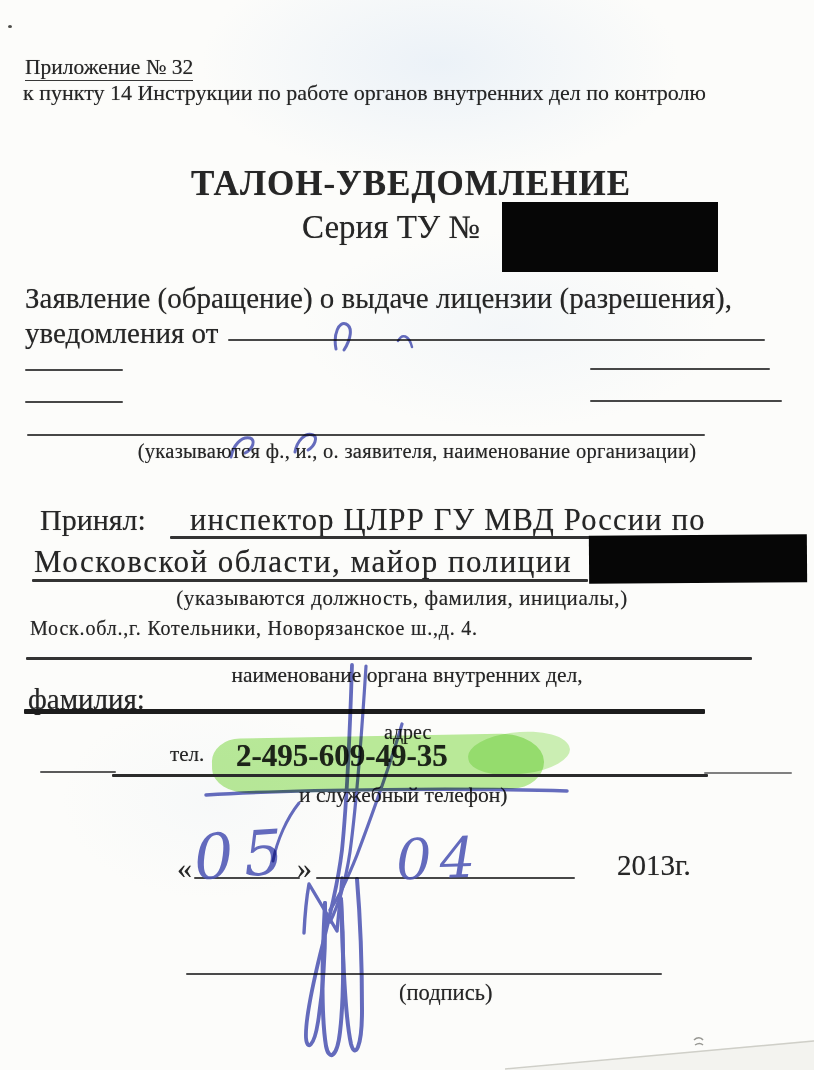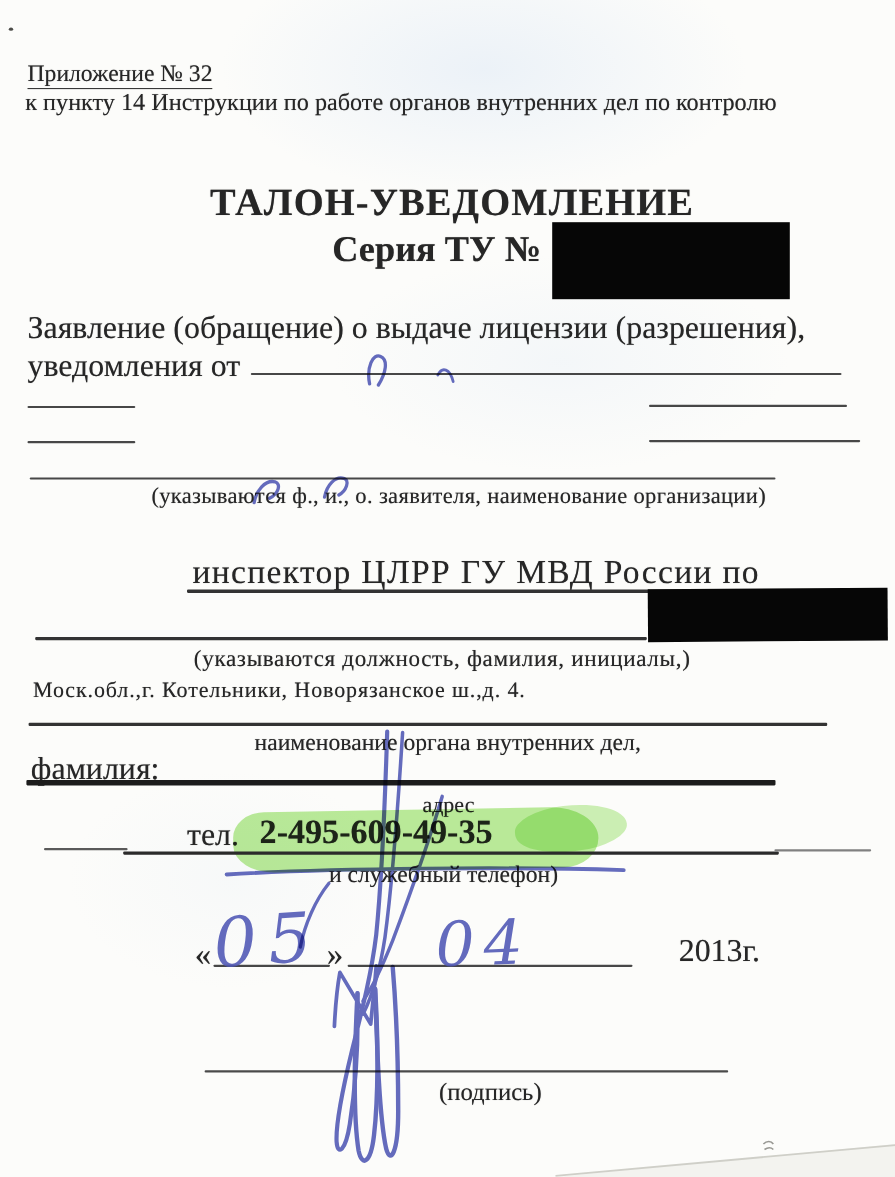--- a/index.html
+++ b/index.html
@@ -41,52 +41,54 @@
   <div class="tint" id="tint-low"></div>
 
   <div class="dot" style="left:8px;top:25px;width:4px;height:3px;"></div>
 
   <div class="t" style="left:25px;top:55px;font-size:21.5px;">
     <span style="border-bottom:1.6px solid #383838;padding-bottom:1px;">Приложение № 32</span>
   </div>
   <div class="t" style="left:23px;top:81px;font-size:22px;">к пункту 14 Инструкции по работе органов внутренних дел по контролю</div>
 
   <div class="t cap" style="left:0;top:164px;width:822px;font-size:35px;font-weight:bold;letter-spacing:1px;">ТАЛОН-УВЕДОМЛЕНИЕ</div>
-  <div class="t" style="left:302px;top:209px;font-size:33px;font-weight:bold;">Серия ТУ №</div>
+  <div class="t" style="left:302px;top:209px;font-size:33px;font-weight:normal;">Серия ТУ №</div>
   <div class="redact" style="left:502px;top:202px;width:216px;height:70px;"></div>
 
   <div class="t" style="left:25px;top:317px;font-size:29px;">уведомления от</div>
   <div class="t" style="left:25px;top:282px;font-size:29px;">Заявление (обращение) о выдаче лицензии (разрешения),</div>
 
   <div class="rule" style="left:228px;top:339px;width:537px;height:2px;"></div>
   <div class="rule" style="left:25px;top:369px;width:98px;height:2px;"></div>
   <div class="rule" style="left:590px;top:368px;width:180px;height:2px;"></div>
   <div class="rule" style="left:25px;top:401px;width:98px;height:2px;"></div>
   <div class="rule" style="left:590px;top:400px;width:192px;height:2px;"></div>
   <div class="rule" style="left:27px;top:434px;width:678px;height:2px;"></div>
 
   <div class="t cap" style="left:117px;top:440px;width:600px;font-size:20.5px;letter-spacing:.3px;">(указываются ф., и., о. заявителя, наименование организации)</div>
 
-  <div class="t" style="left:175px;top:503px;font-size:30.5px;letter-spacing:1.2px;">инспектор ЦЛРР ГУ МВД России по</div>
+  <div class="t" style="left:40px;top:503px;font-size:30px;">Принял:</div>
+  <div class="t" style="left:190px;top:503px;font-size:30.5px;letter-spacing:1.2px;">инспектор ЦЛРР ГУ МВД России по</div>
   <div class="rule" style="left:170px;top:536px;width:578px;height:2.5px;background:#333;"></div>
 
+  <div class="t" style="left:34px;top:545px;font-size:31px;letter-spacing:1.5px;">Московской области, майор полиции</div>
   <div class="rule" style="left:32px;top:579px;width:556px;height:2.5px;background:#333;"></div>
   <div class="redact" style="left:589px;top:535px;width:218px;height:48px;transform:rotate(-.4deg);"></div>
 
   <div class="t cap" style="left:102px;top:587px;width:600px;font-size:21px;letter-spacing:.6px;">(указываются должность, фамилия, инициалы,)</div>
 
   <div class="t" style="left:30px;top:617px;font-size:20px;letter-spacing:.8px;">Моск.обл.,г. Котельники, Новорязанское ш.,д. 4.</div>
   <div class="rule" style="left:26px;top:657px;width:726px;height:2.5px;background:#333;"></div>
   <div class="t cap" style="left:107px;top:663px;width:600px;font-size:21.5px;">наименование органа внутренних дел,</div>
 
   <div class="t" style="left:28px;top:683px;font-size:29px;">фамилия:</div>
   <div class="rule" style="left:24px;top:709px;width:681px;height:4.5px;background:#1c1c1c;"></div>
   <div class="t" style="left:384px;top:721px;font-size:20px;">адрес</div>
 
-  <div class="t" style="left:170px;top:743px;font-size:29px;">тел.</div>
+  <div class="t" style="left:170px;top:743px;font-size:21px;">тел.</div>
   <div class="t" style="left:236px;top:739px;font-size:31px;font-weight:bold;">2-495-609-49-35</div>
   <div class="hl" style="left:212px;top:736px;width:332px;height:55px;transform:rotate(-1deg);
        border-radius:30px 46px 34px 40px / 24px 30px 28px 26px;"></div>
   <div class="hl" style="left:468px;top:732px;width:102px;height:42px;opacity:.42;transform:rotate(-7deg);
        border-radius:50% 60% 50% 55%;"></div>
 
   <div class="rule" style="left:40px;top:771px;width:76px;height:2px;background:#5a5a5a;"></div>
   <div class="rule" style="left:112px;top:774px;width:596px;height:3px;background:#2b2b2b;"></div>
   <div class="rule" style="left:704px;top:772px;width:88px;height:2px;background:#808080;"></div>
 

